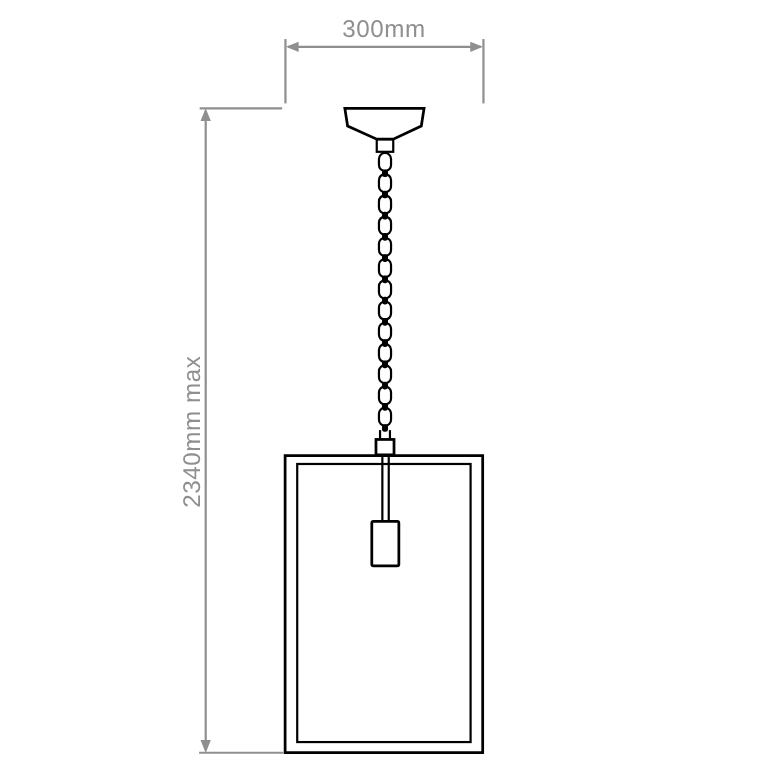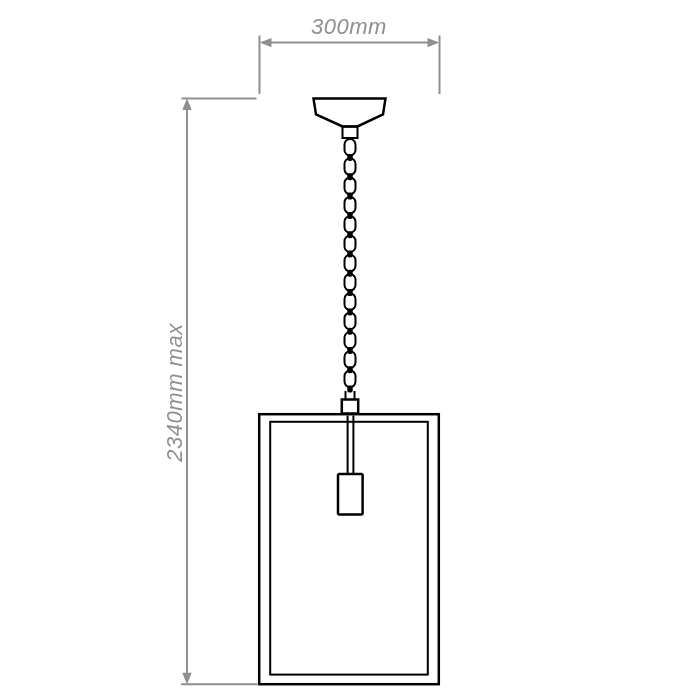--- a/index.html
+++ b/index.html
@@ -7,21 +7,20 @@
     padding: 0;
     background: #ffffff;
   }
   .canvas {
     position: relative;
     width: 700px;
     height: 700px;
     background: var(--background, #ffffff);
     overflow: hidden;
     font-family: "Liberation Sans", sans-serif;
-    font-style: italic;
   }
   svg { display: block; }
   .ink {
     stroke: var(--line, #000000);
     fill: none;
     stroke-width: 2.5;
     stroke-linejoin: miter;
   }
   .ink-thin {
     stroke: var(--line, #000000);

